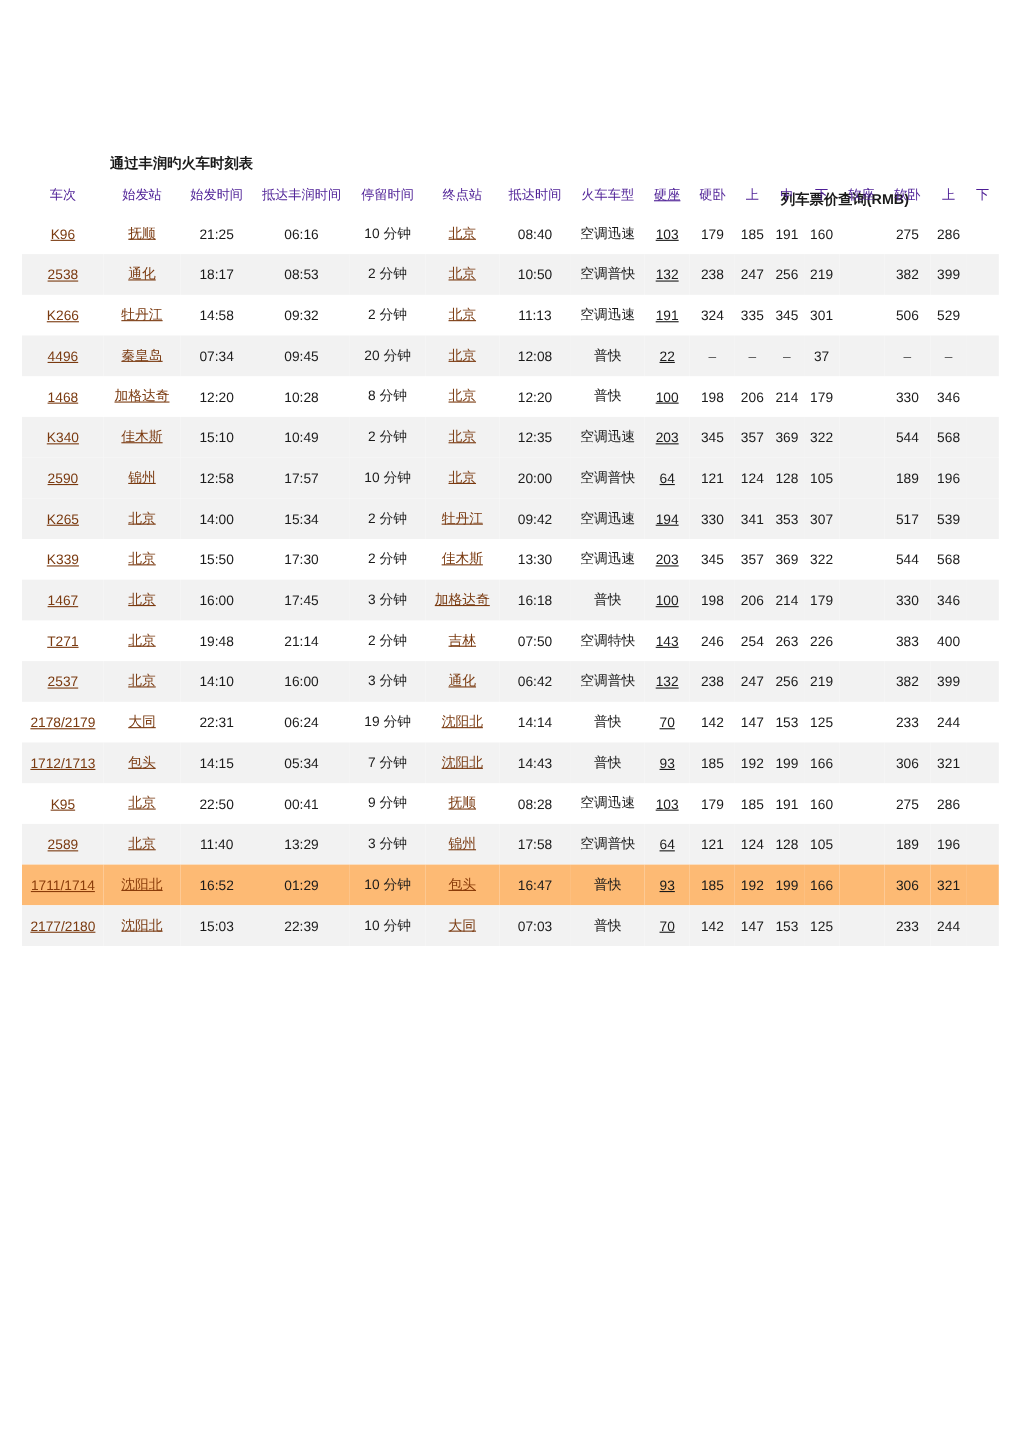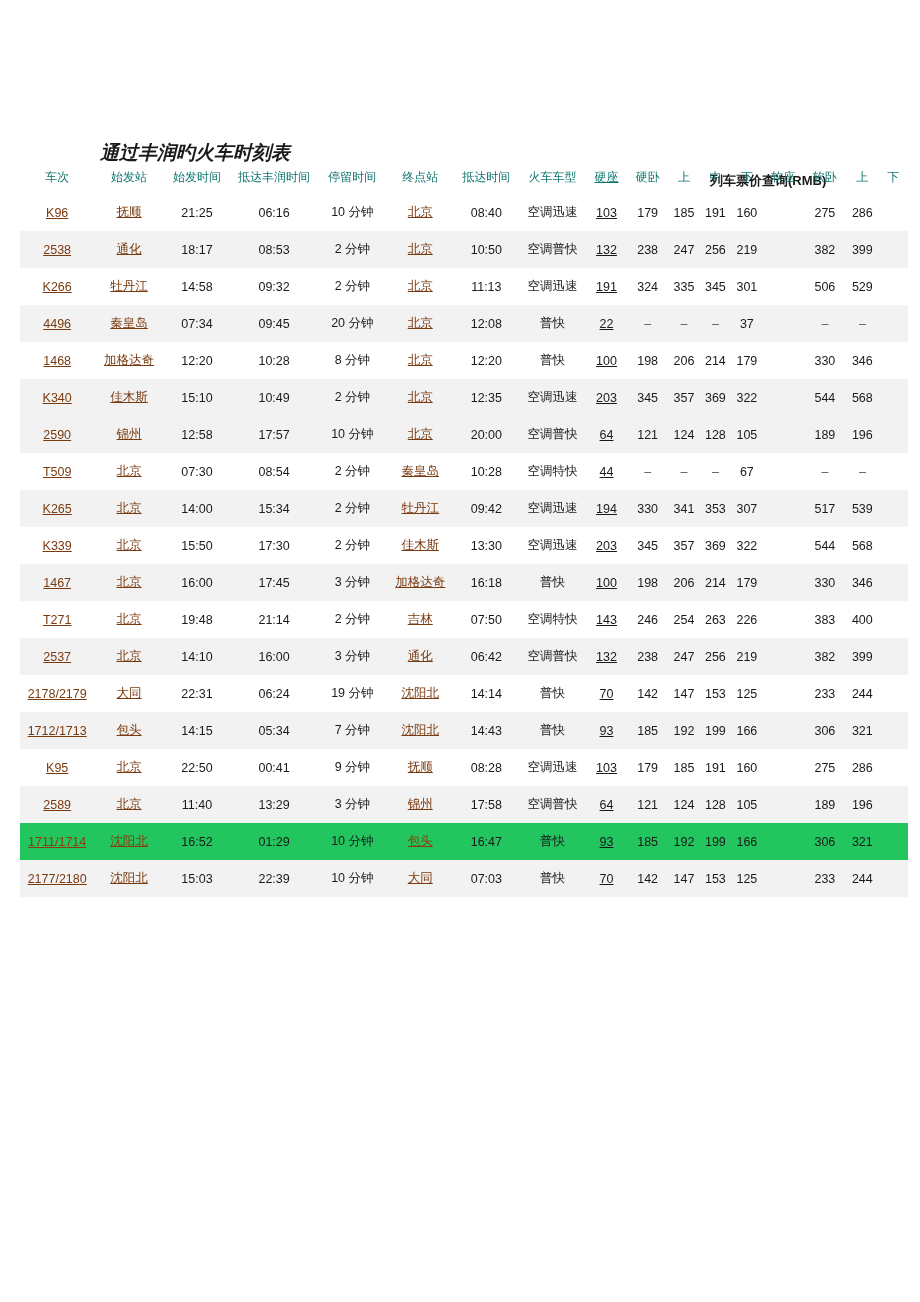--- a/index.html
+++ b/index.html
@@ -26,24 +26,23 @@
     position: absolute;
     left: 0;
     top: 140px;
     width: 920px;
     height: 20px;
   }
   .hdr-left {
     position: absolute;
     left: 100px;
     top: 0;
-    font-size: 19px;
+    font-size: 13px;
     font-weight: bold;
     font-family: "Liberation Sans", "DejaVu Sans", sans-serif;
-    font-style: italic;
   }
   .hdr-right {
     position: absolute;
     left: 710px;
     top: 0;
     font-size: 13px;
     font-weight: bold;
     font-family: "Liberation Sans", "DejaVu Sans", sans-serif;
     margin-top: 32px;
   }
@@ -55,33 +54,33 @@
     border-collapse: collapse;
     font-size: 12.5px;
     font-family: "Liberation Sans", "DejaVu Sans", sans-serif;
   }
   table.sched th {
     font-weight: normal;
     font-size: 12px;
     padding: 5px 2px 8px 2px;
     text-align: center;
     white-space: nowrap;
-    color: #0f766e;
+    color: #4c1d95;
   }
   table.sched td {
     padding: 10px 2px;
     text-align: center;
     white-space: nowrap;
     height: 16px;
   }
   tr.alt td {
     background: #f2f2f2;
   }
   tr.hl td {
-    background: #22c55e;
+    background: #fdba74;
   }
   .lnk {
     color: #7a3a10;
     text-decoration: underline;
   }
   tr.hl .lnk {
     color: #8a3c0a;
   }
   .dash {
     color: #555;
@@ -263,39 +262,20 @@
           <td class="c-yz">64</td>
           <td class="c-yw">121</td>
           <td class="c-yws">124</td>
           <td class="c-ywm">128</td>
           <td class="c-ywx">105</td>
           <td class="c-rz"></td>
           <td class="c-rw">189</td>
           <td class="c-rwx">196</td>
           <td class="c-rwx"></td>
         </tr>
-        <tr>
-          <td class="c-trainno"><span class="lnk">T509</span></td>
-          <td class="c-from"><span class="lnk">北京</span></td>
-          <td class="c-dep">07:30</td>
-          <td class="c-arrfr">08:54</td>
-          <td class="c-stop">2 分钟</td>
-          <td class="c-to"><span class="lnk">秦皇岛</span></td>
-          <td class="c-arr">10:28</td>
-          <td class="c-type">空调特快</td>
-          <td class="c-yz">44</td>
-          <td class="c-yw dash">–</td>
-          <td class="c-yws dash">–</td>
-          <td class="c-ywm dash">–</td>
-          <td class="c-ywx">67</td>
-          <td class="c-rz"></td>
-          <td class="c-rw dash">–</td>
-          <td class="c-rwx dash">–</td>
-          <td class="c-rwx"></td>
-        </tr>
         <tr class="alt">
           <td class="c-trainno"><span class="lnk">K265</span></td>
           <td class="c-from"><span class="lnk">北京</span></td>
           <td class="c-dep">14:00</td>
           <td class="c-arrfr">15:34</td>
           <td class="c-stop">2 分钟</td>
           <td class="c-to"><span class="lnk">牡丹江</span></td>
           <td class="c-arr">09:42</td>
           <td class="c-type">空调迅速</td>
           <td class="c-yz">194</td>

